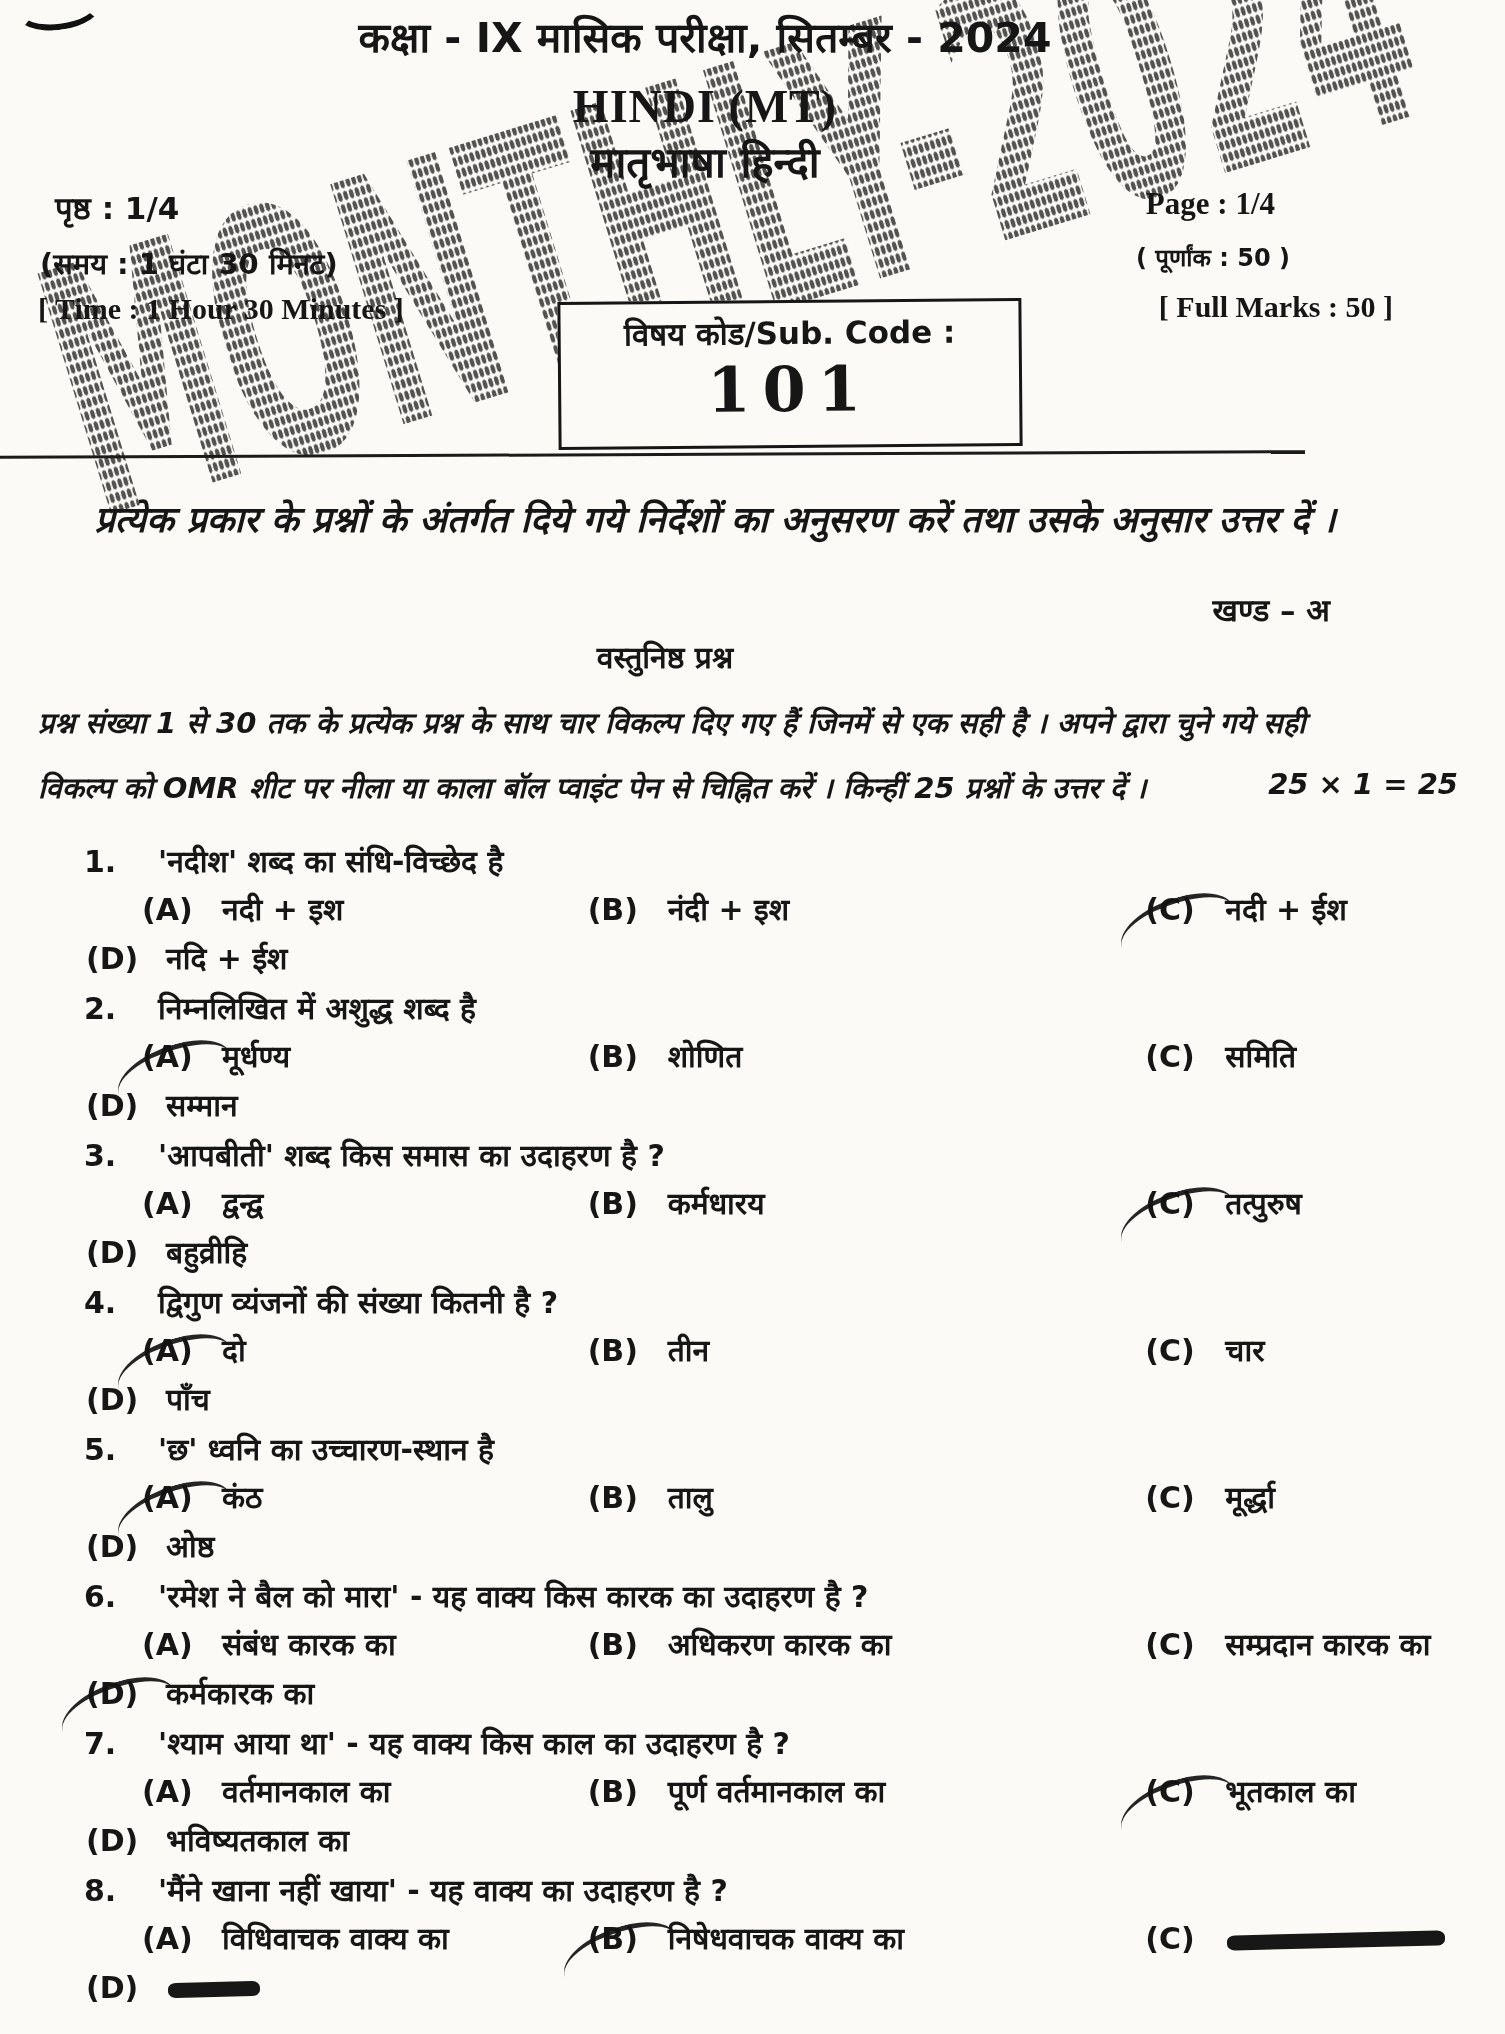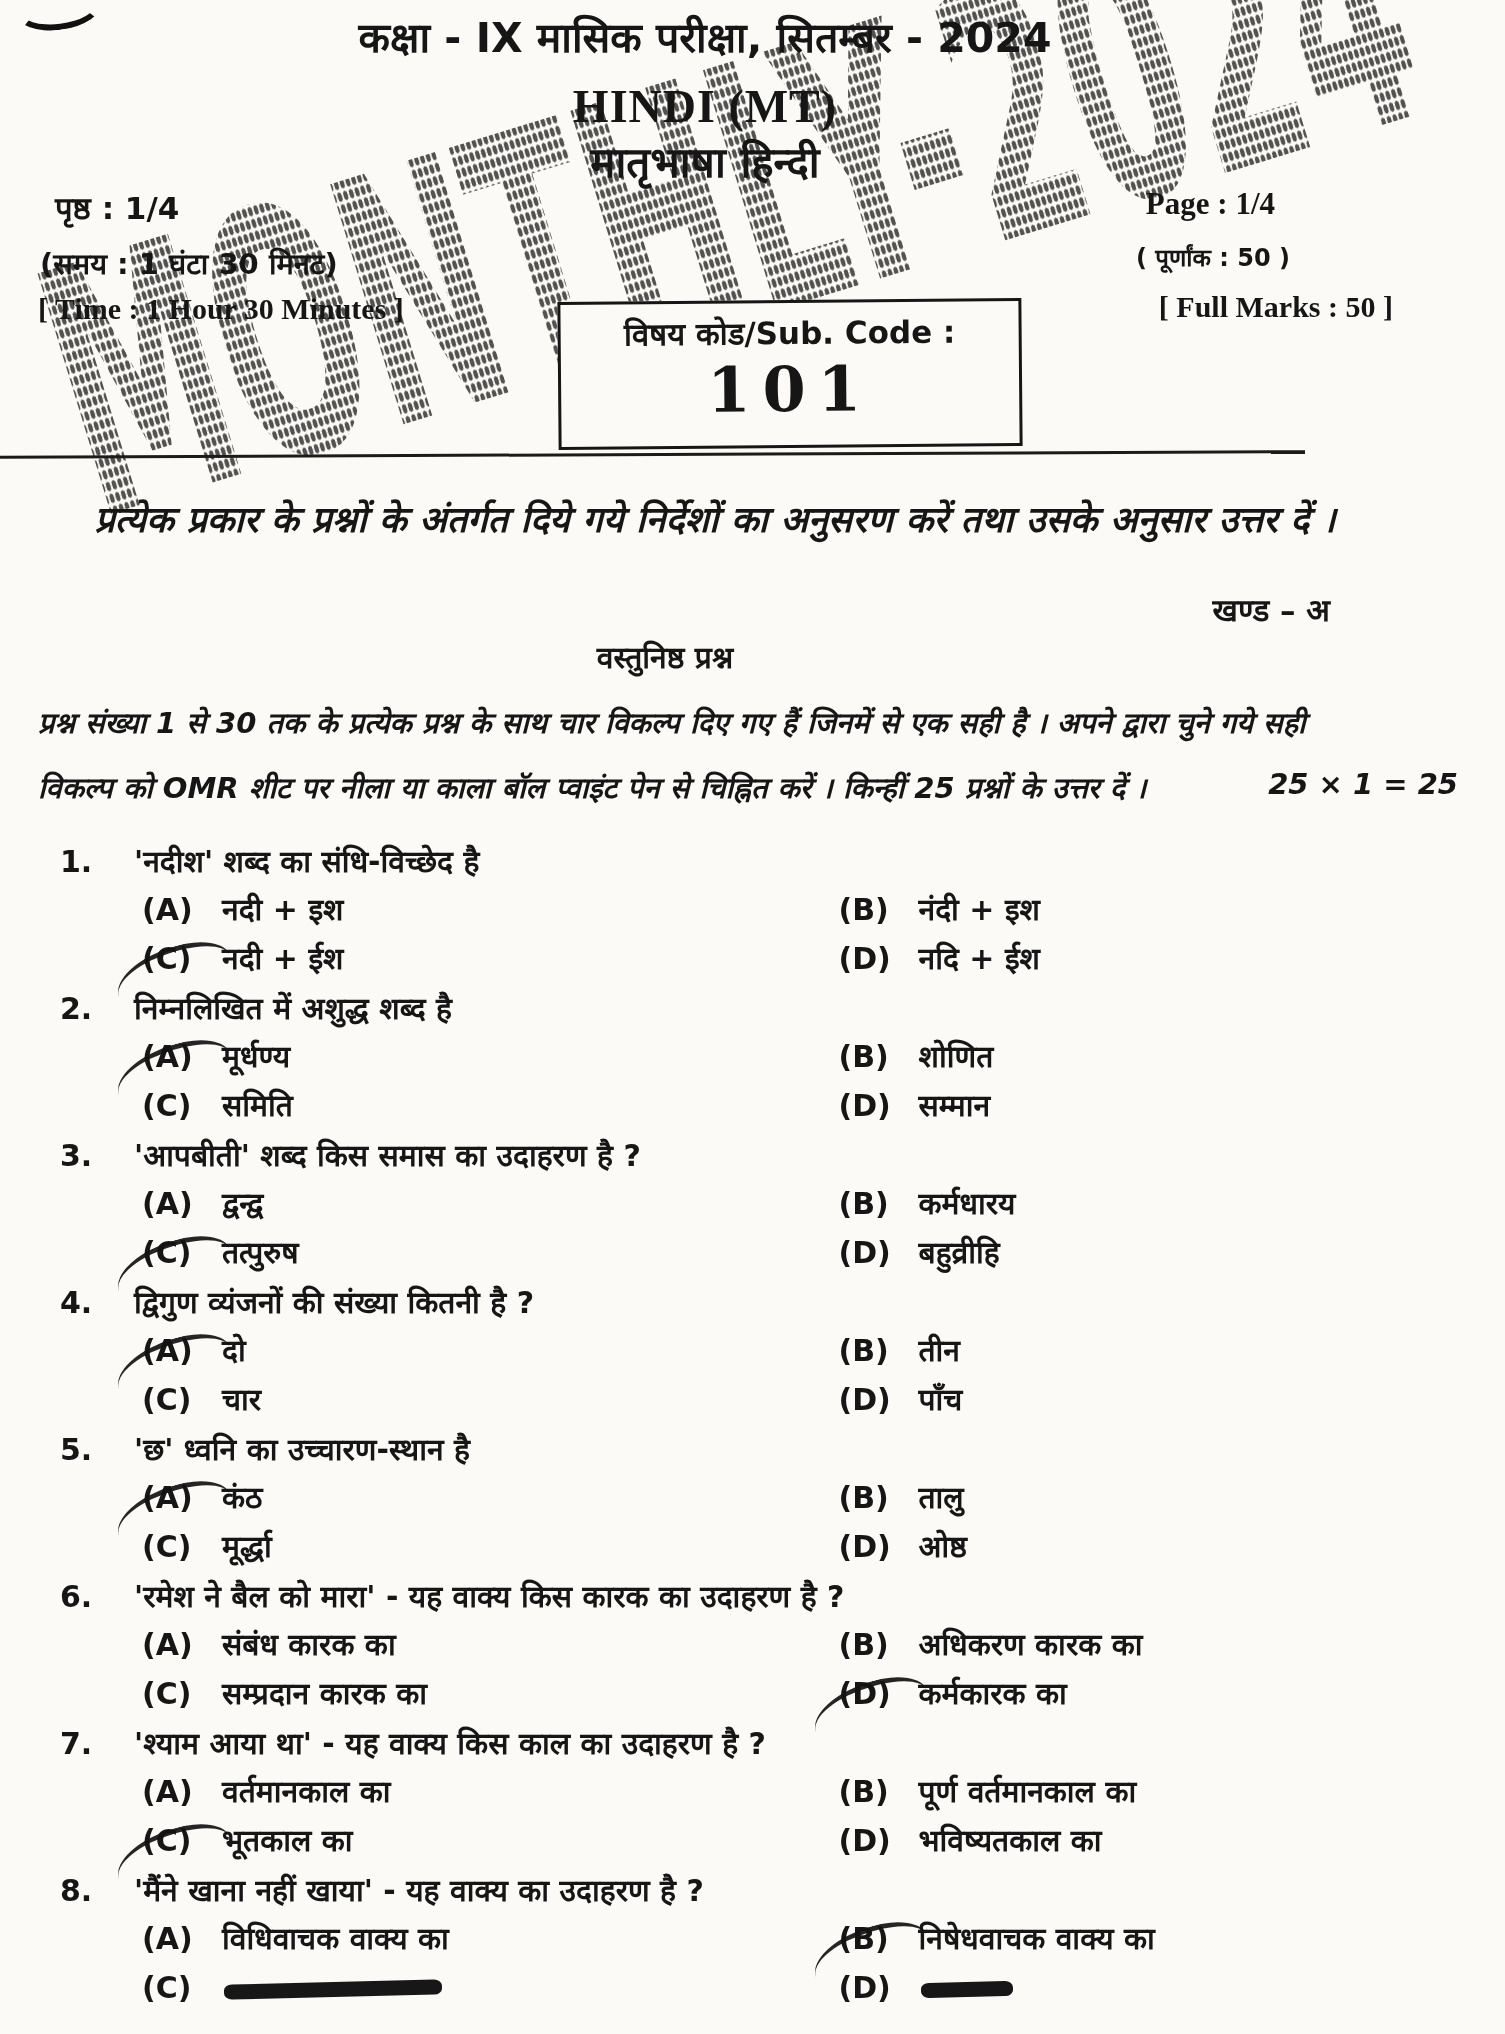--- a/index.html
+++ b/index.html
@@ -47,23 +47,23 @@
   
   .inst-general{left:0;top:494px;width:1430px;text-align:center;font-size:36px;font-weight:700;font-style:italic;}
   .section-a{left:0;top:588px;width:1330px;text-align:right;font-size:31px;font-weight:700;}
   .obj-title{left:0;top:636px;width:1330px;text-align:center;font-size:30px;font-weight:700;}
   .obj-para{left:38px;top:702px;width:1432px;font-size:29px;font-weight:700;font-style:italic;}
   .obj-para .l2{display:flex;justify-content:space-between;margin-top:26px;}
   .obj-para .formula{font-style:italic;padding-right:12px;}
   
   .questions{position:absolute;left:0;top:842px;width:100%;}
   .q{margin-bottom:9px;}
-  .qline{padding-left:60px;font-size:30px;font-weight:700;line-height:40px;}
+  .qline{padding-left:84px;font-size:30px;font-weight:700;line-height:40px;}
   .qnum{display:inline-block;width:74px;}
-  .opts{display:grid;grid-template-columns:1fr 1fr;}
+  .opts{display:grid;grid-template-columns:1fr 1fr 1fr;}
   .opt{padding-left:142px;font-size:30px;font-weight:700;line-height:42px;margin-top:7px;}
   .opts .opt:nth-child(even){padding-left:86px;}
   .olabel{display:inline-block;min-width:60px;position:relative;}
   .otext{margin-left:20px;}
   .pen::after{
     content:"";position:absolute;left:-30px;top:10px;width:118px;height:30px;
     border-top:5px solid rgba(18,18,18,.92);
     border-radius:60% 45% 0 0/100% 70% 0 0;
     transform:rotate(-16deg);
   }

